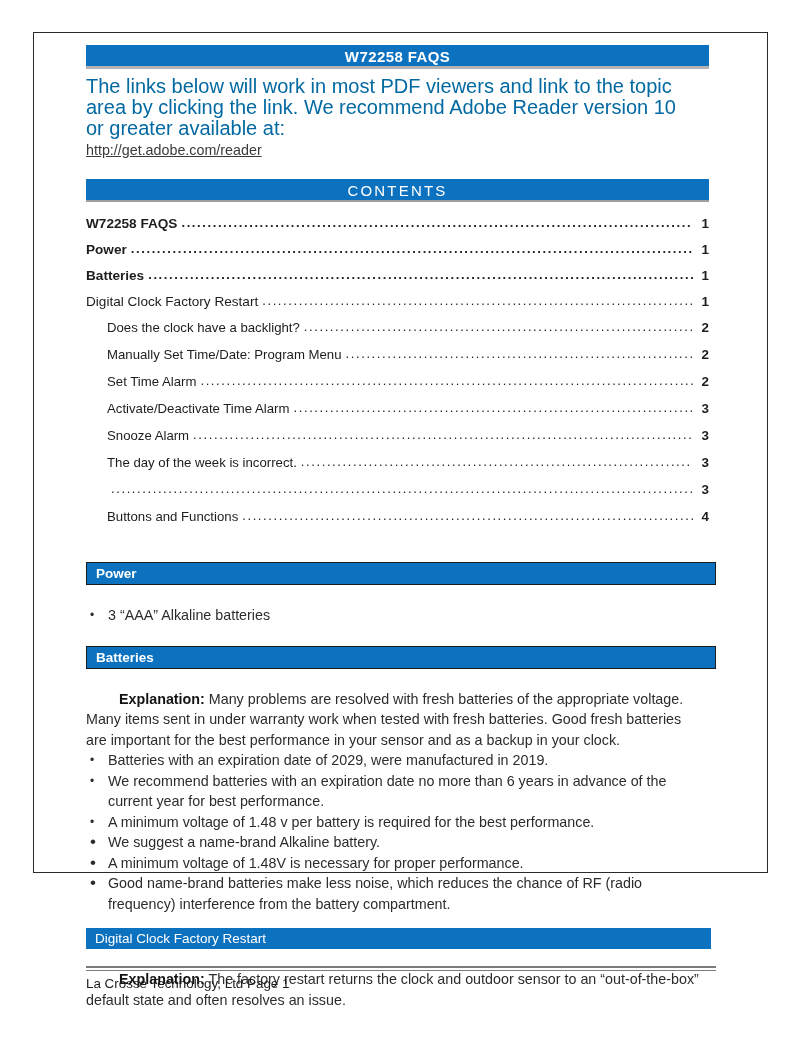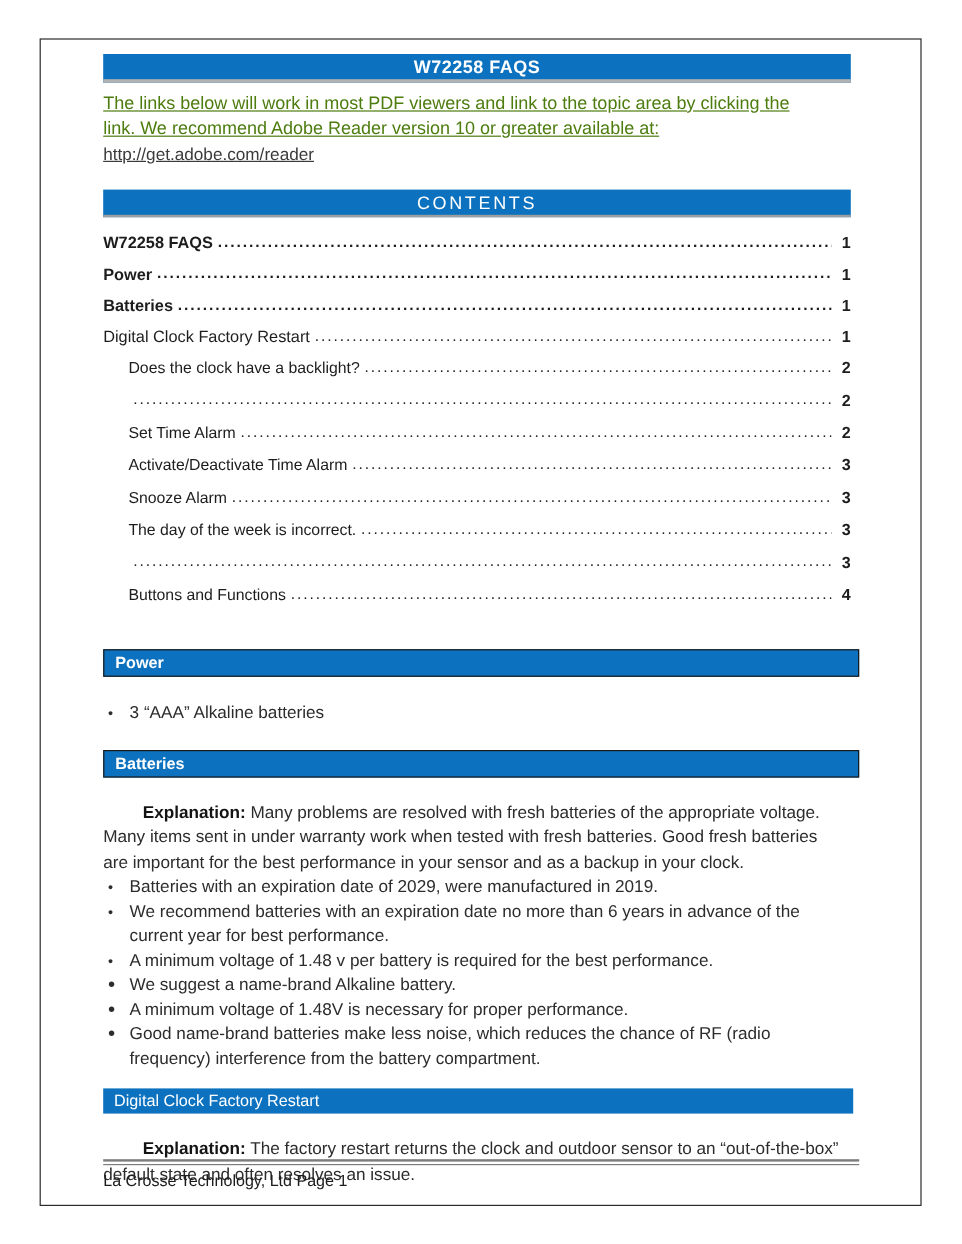--- a/index.html
+++ b/index.html
@@ -15,21 +15,21 @@
     position: relative;
     overflow: hidden;
   }
 
   
   #page-sheet {
     position: absolute;
     left: 33px;
     top: 32px;
     width: 735px;
-    height: 973px;
+    height: 841px;
     border: 1.6px solid #2b2b2b;
     background: #ffffff;
     box-sizing: border-box;
   }
 
   #content {
     position: absolute;
     left: 52px;   
     top: 12px;
     width: 632px;
@@ -75,26 +75,25 @@
     height: 21px;
     line-height: 21px;
     font-size: 13.5px;
     font-weight: normal;
     padding-left: 9px;
     border: none;
   }
 
   
   .intro {
-    font-size: 15px;
+    font-size: 20px;
     line-height: 21px;
-    color: #4d7c0f;
+    color: #0369a1;
     width: 600px;
     margin-top: 7px;
-    text-decoration: underline;
   }
   .intro-link {
     display: inline-block;
     margin-top: 3px;
     color: #3a3a3a;
     text-decoration: underline;
     font-size: 14.3px;
   }
 
   
@@ -232,20 +231,21 @@
           <span class="toc-dots">....................................................................................................................................................................</span>
           <span class="toc-page">1</span>
         </div>
         <div class="toc-row lvl2">
           <span class="toc-label">Does the clock have a backlight?</span>
           <span class="toc-gap"></span>
           <span class="toc-dots">....................................................................................................................................................................</span>
           <span class="toc-page">2</span>
         </div>
         <div class="toc-row lvl2">
+          <span class="toc-label">Manually Set Time/Date: Program Menu</span>
           <span class="toc-gap"></span>
           <span class="toc-dots">....................................................................................................................................................................</span>
           <span class="toc-page">2</span>
         </div>
         <div class="toc-row lvl2">
           <span class="toc-label">Set Time Alarm</span>
           <span class="toc-gap"></span>
           <span class="toc-dots">....................................................................................................................................................................</span>
           <span class="toc-page">2</span>
         </div>

